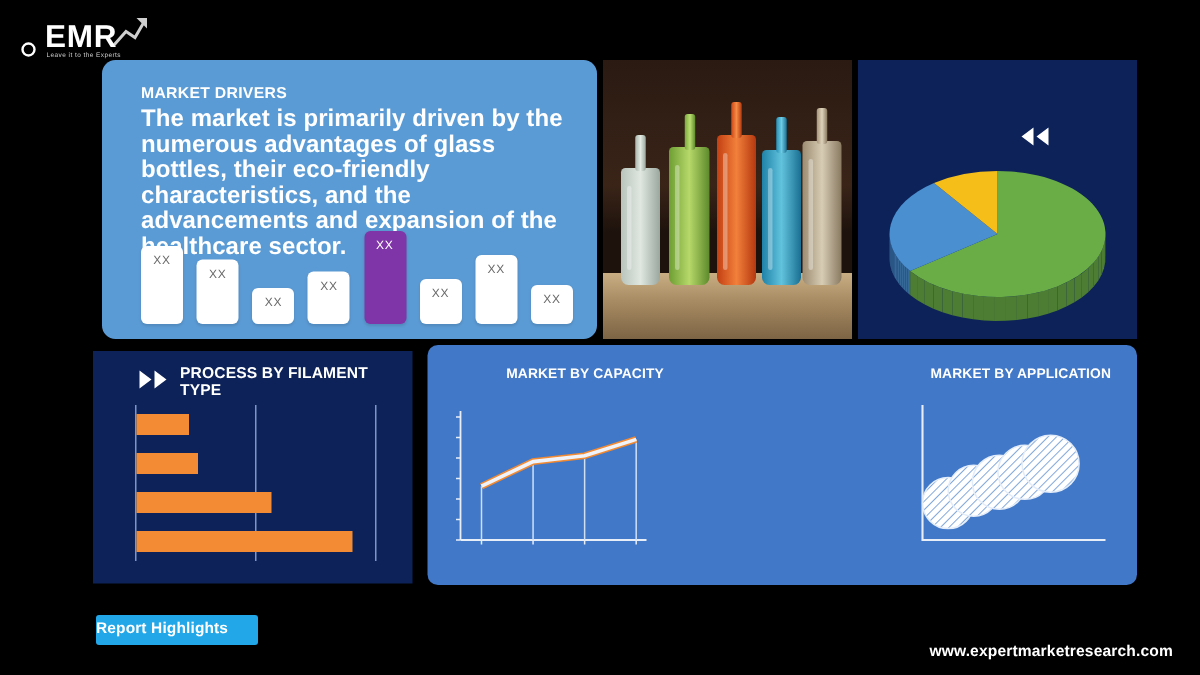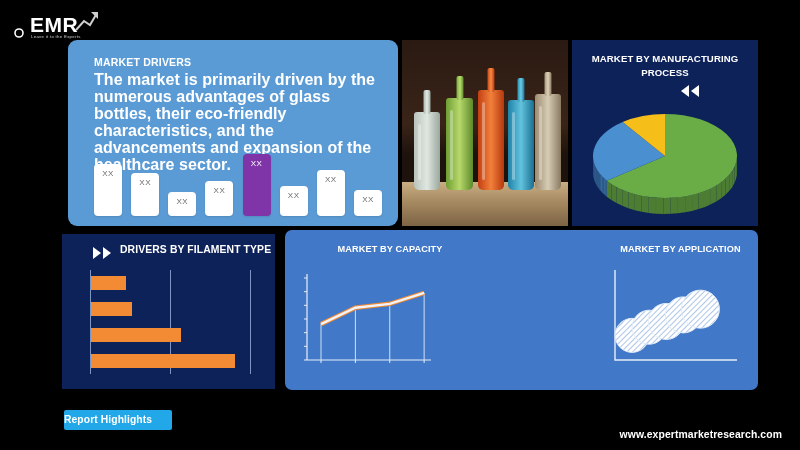--- a/index.html
+++ b/index.html
@@ -199,21 +199,20 @@
       <div class="neck" style="background:linear-gradient(90deg,#2690b6,#6dcbe4,#1a6f92);"></div>
       <div class="shine"></div>
     </div>
     <div class="btl" style="left:133px;width:26px;height:96px;background:linear-gradient(90deg,#9c8c72,#d7ccb4,#8a7a62);">
       <div class="neck" style="background:linear-gradient(90deg,#a6957a,#ded3bc,#8a7a62);"></div>
       <div class="shine"></div>
     </div>
   </div>
 
   <div class="panel p-manu">
-    <div class="manu-title">MARKET BY MANUFACTURING PROCESS</div>
     <svg class="manu-arrow" width="24" height="14" viewBox="0 0 24 14">
       <path d="M11 1 L3 7 L11 13 Z" fill="#ffffff"></path>
       <path d="M21 1 L13 7 L21 13 Z" fill="#ffffff"></path>
     </svg>
     <div class="pie-wrap">
       <svg id="pie-svg" width="162" height="112" viewBox="0 0 162 112">
           <path d="M152.94449060933204,52.35108773811912 L152.85792444683557,56.63720182023116 L152.85792444683557,72.63720182023116 L152.94449060933204,68.35108773811912 Z" fill="rgb(76,125,50)"></path>
           <path d="M152.85792444683557,56.63720182023116 L152.02290651670768,60.89584755589224 L152.02290651670768,76.89584755589223 L152.85792444683557,72.63720182023116 Z" fill="rgb(76,125,50)"></path>
           <path d="M152.02290651670768,60.89584755589224 L150.44813412896144,65.08266809854567 L150.44813412896144,81.08266809854567 L152.02290651670768,76.89584755589223 Z" fill="rgb(76,125,50)"></path>
           <path d="M150.44813412896144,65.08266809854567 L148.15000966630276,69.15405471248096 L148.15000966630276,85.15405471248096 L150.44813412896144,81.08266809854567 Z" fill="rgb(76,125,50)"></path>
@@ -259,21 +258,21 @@
           <path d="M81,54 L38.679461834941925,20.02128623625221 A72,42 0 0 1 80.99999999999999,12 Z" fill="#F5BE18"></path>
         </svg>
     </div>
   </div>
 
   <div class="panel p-fila">
     <svg class="fila-arrow" width="24" height="14" viewBox="0 0 24 14">
       <path d="M3 1 L11 7 L3 13 Z" fill="#ffffff"></path>
       <path d="M13 1 L21 7 L13 13 Z" fill="#ffffff"></path>
     </svg>
-    <div class="fila-title">DRIVERS BY FILAMENT TYPE</div>
+    <div class="fila-title">PROCESS BY FILAMENT TYPE</div>
     <div class="fila-plot" id="filament-chart">
       <div class="fila-axis" style="left:0;"></div>
       <div class="fila-axis" style="left:50%;"></div>
       <div class="fila-axis" style="left:100%;"></div>
     <div class="hbar" style="top: 6px; height: 14px; width: 34.9091px; background: rgb(242, 139, 51);"></div>
         <div class="hbar" style="top: 32px; height: 14px; width: 40.7273px; background: rgb(242, 139, 51);"></div>
         <div class="hbar" style="top: 58px; height: 14px; width: 90.1818px; background: rgb(242, 139, 51);"></div>
         <div class="hbar" style="top: 84px; height: 14px; width: 144px; background: rgb(242, 139, 51);"></div>
       </div>
   </div>

